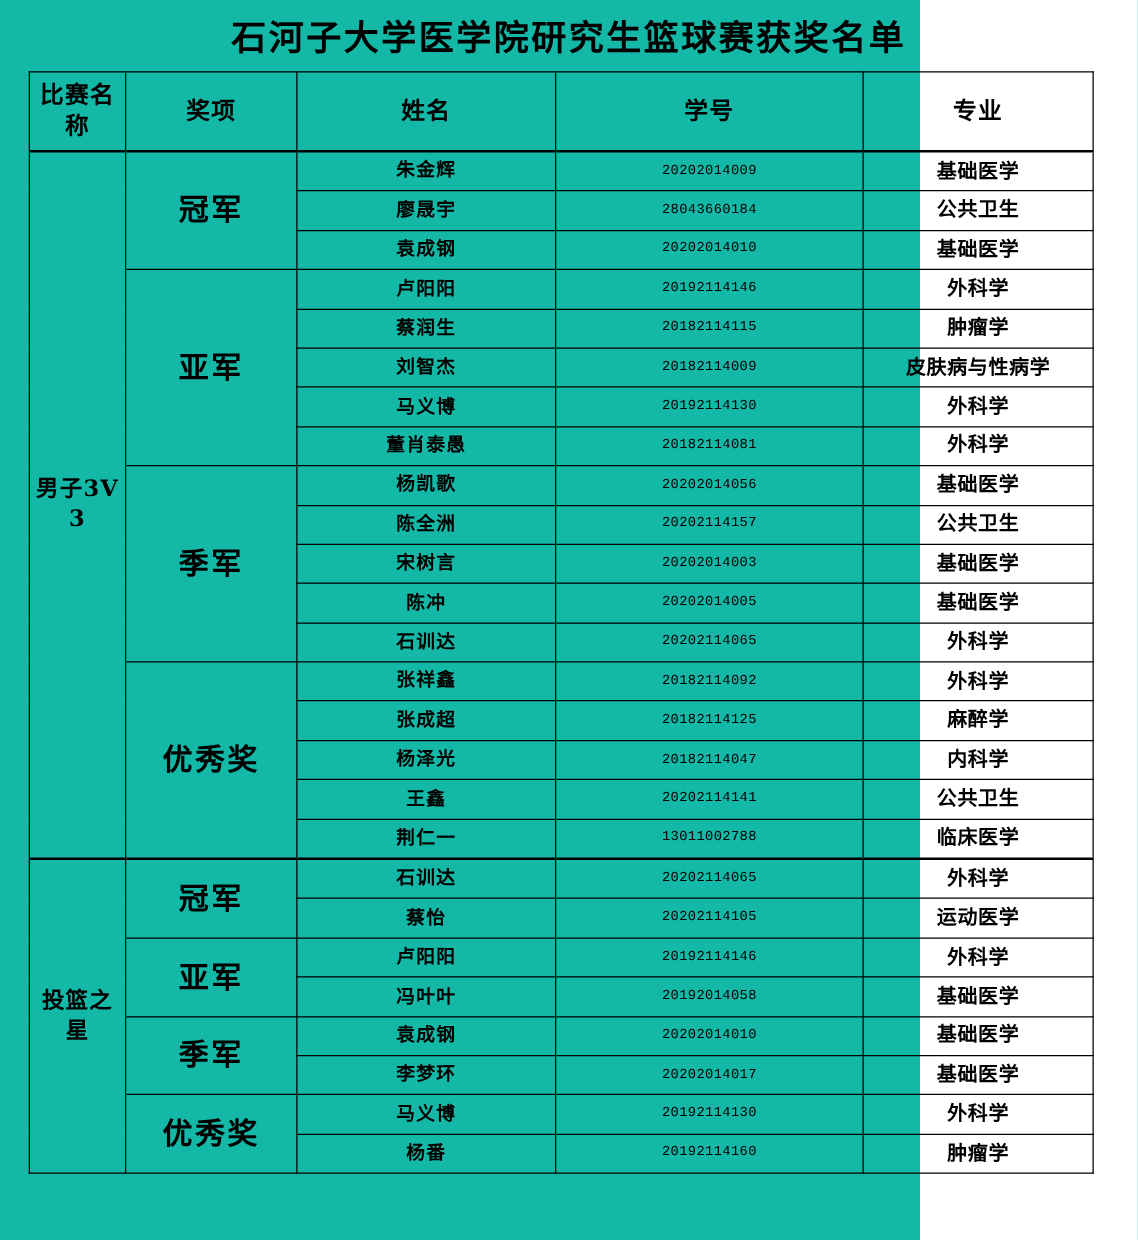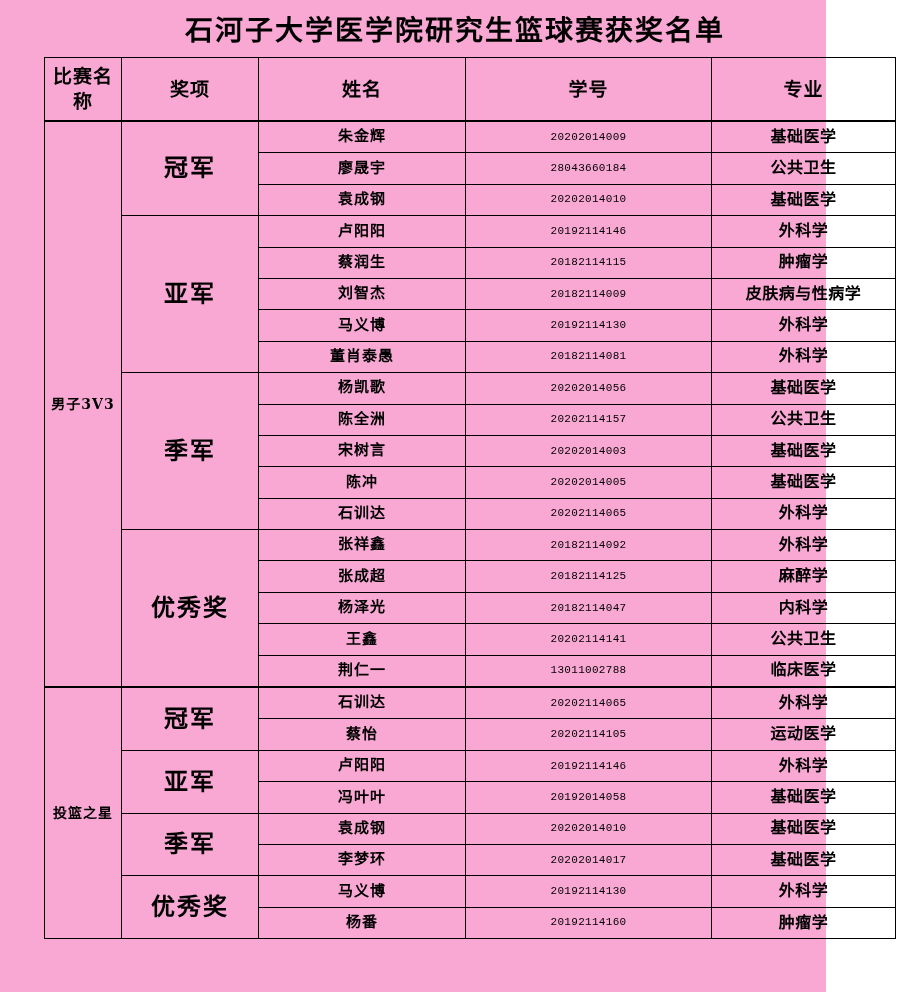--- a/index.html
+++ b/index.html
@@ -11,44 +11,44 @@
   body {
     width: 910px;
     height: 992px;
     font-family: "DejaVu Sans", "Liberation Sans", sans-serif;
     color: #000000;
     overflow: hidden;
   }
 
   #page {
     position: relative;
-    width: 826px;
+    width: 736px;
     height: 992px;
-    background: #f9a8d4;
+    background: #14b8a6;
   }
 
   
   .doc-title {
     position: absolute;
     top: 14px;
     left: 0;
     width: 910px;
     text-align: center;
     font-family: "DejaVu Serif", "Liberation Serif", serif;
     font-size: 28px;
     font-weight: bold;
     letter-spacing: 2px;
     line-height: 34px;
     white-space: nowrap;
   }
 
   
   .award-table {
     position: absolute;
-    left: 44px;
+    left: 23px;
     top: 57px;
     width: 851px;
     border-collapse: collapse;
     table-layout: fixed;
     font-family: "DejaVu Serif", "Liberation Serif", serif;
     font-size: 17px;
     font-weight: bold;
   }
   .award-table td {
     border: 1.5px solid #000000;
@@ -97,21 +97,21 @@
   }
   td.cell-major {
     font-size: 16px;
     letter-spacing: 0.5px;
   }
   td.cell-award {
     font-size: 24px;
     letter-spacing: 2px;
   }
   td.cell-event {
-    font-size: 14px;
+    font-size: 18px;
     letter-spacing: 1px;
     line-height: 1.35;
     white-space: normal;
     word-break: break-all;
     margin-left: 39px;
   }
 
   
   tr.section-start td {
     border-top-width: 2.5px;

